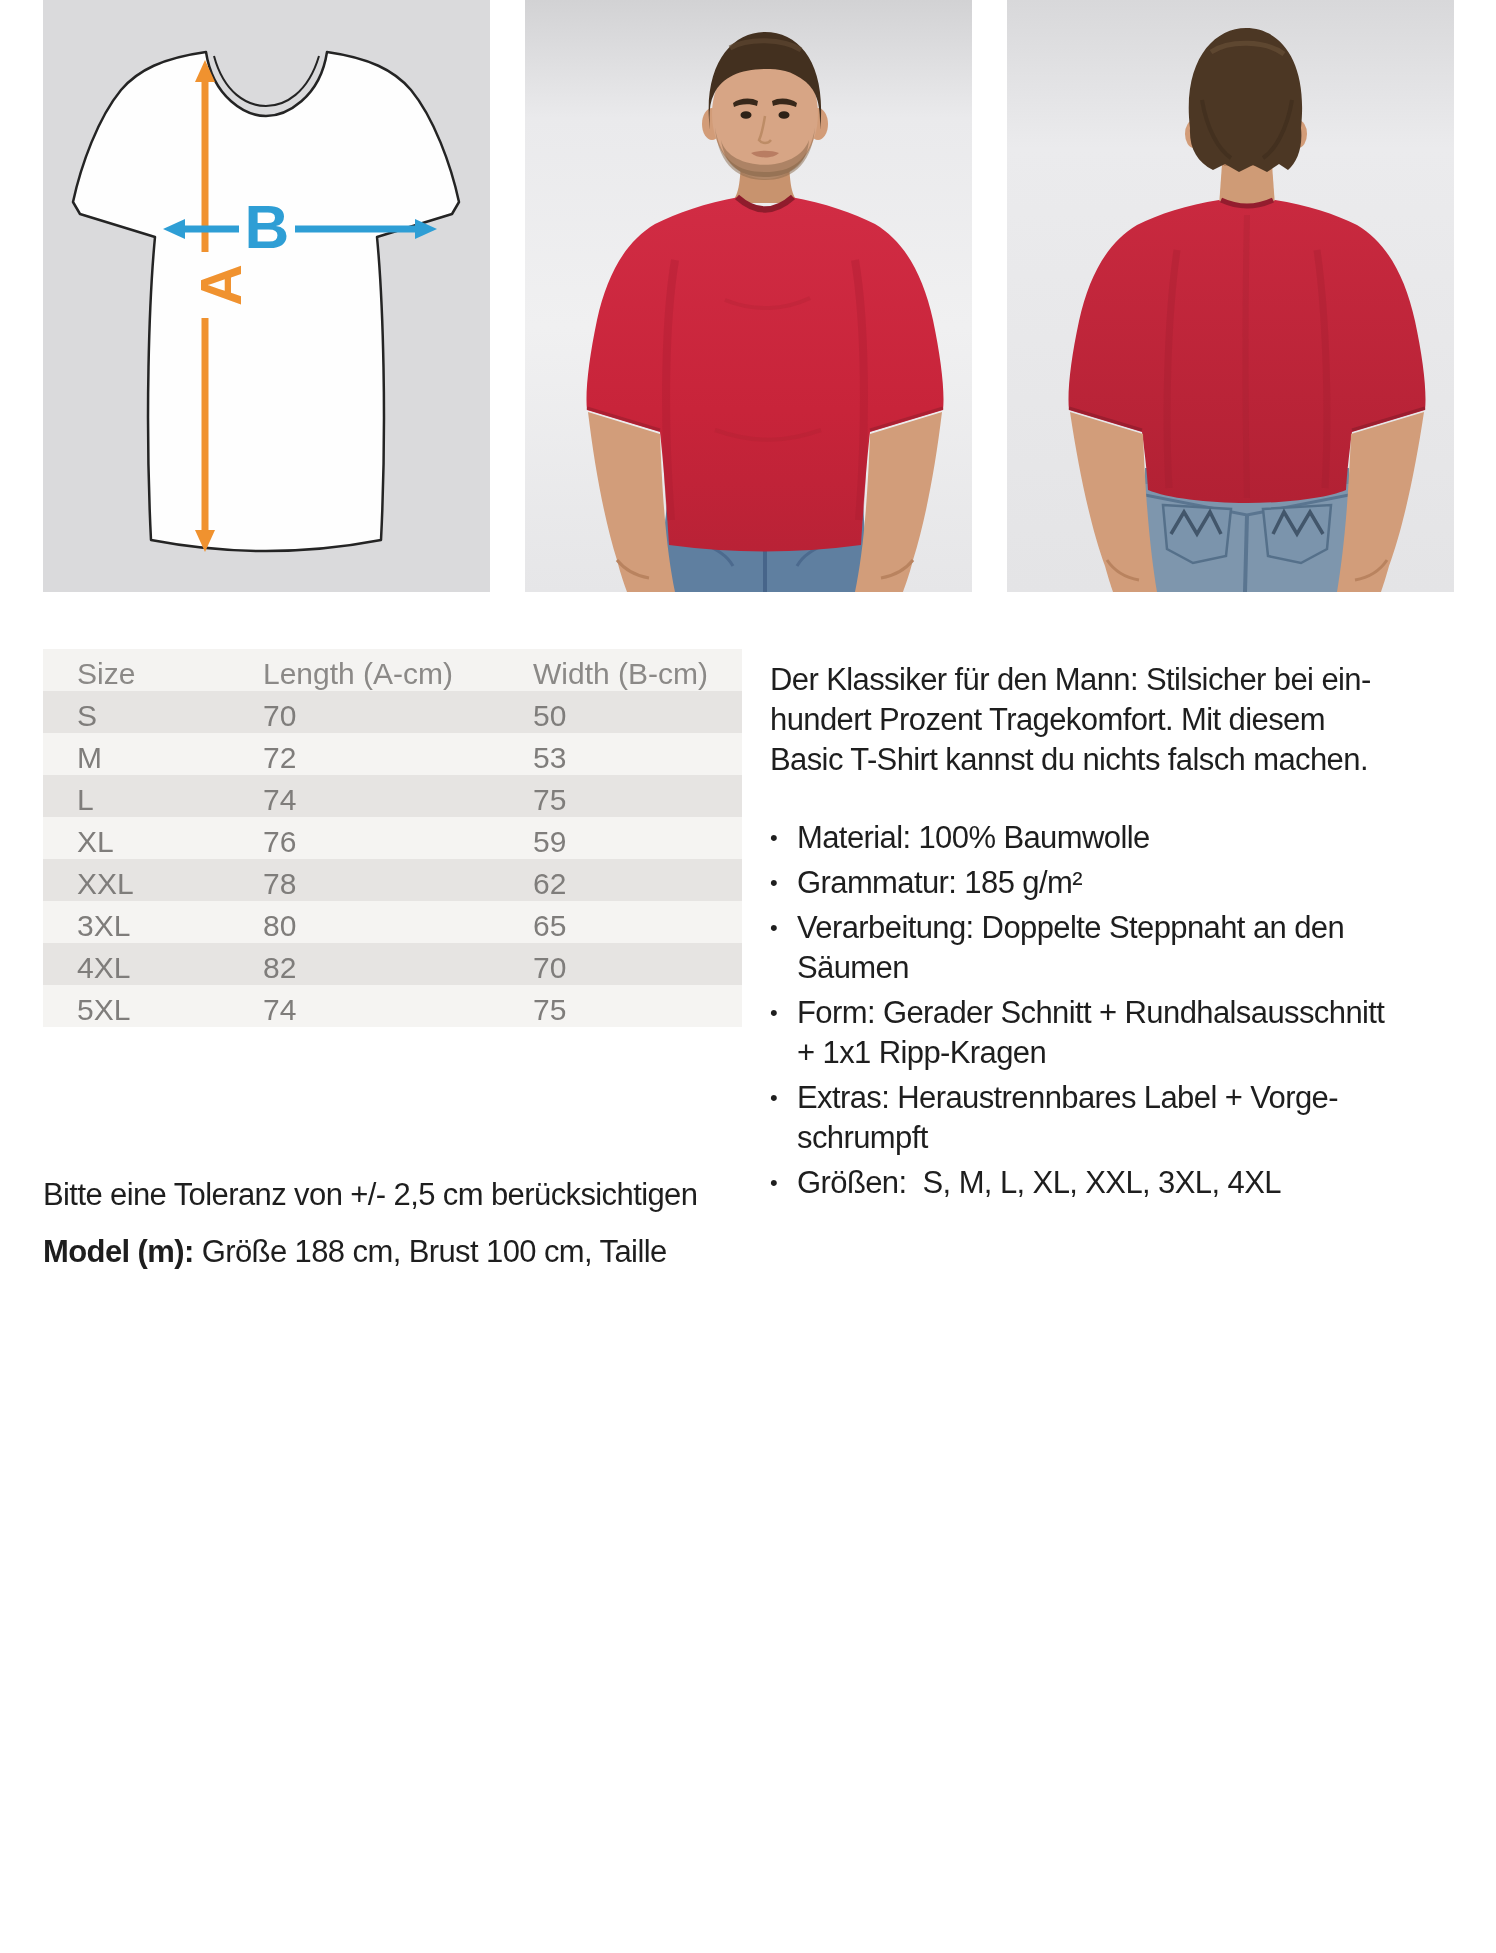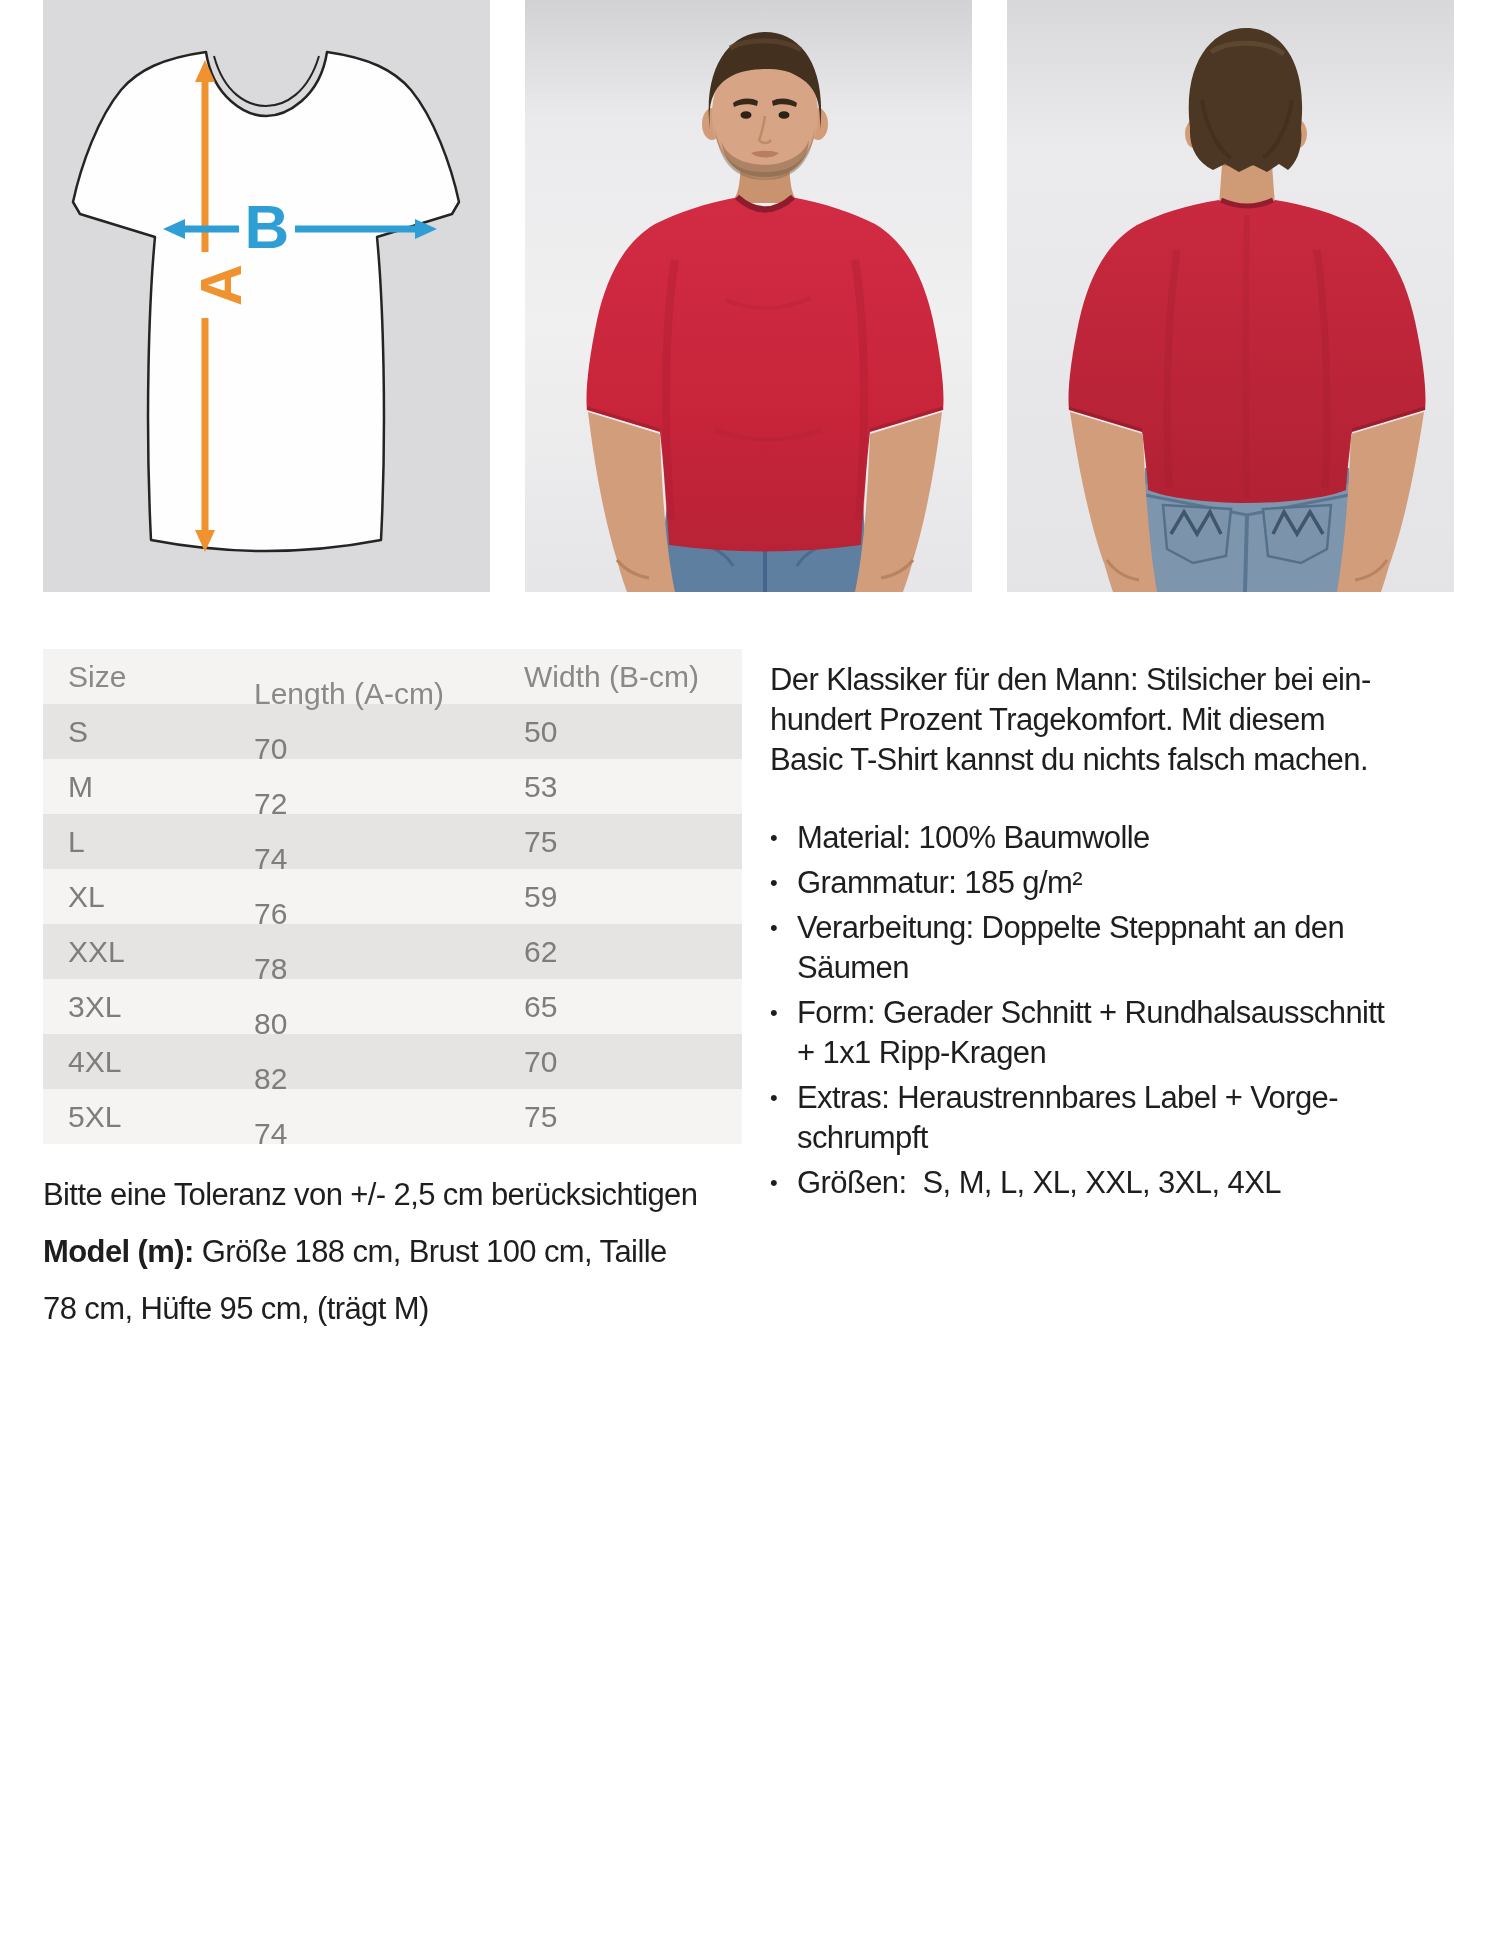--- a/index.html
+++ b/index.html
@@ -11,21 +11,21 @@
     overflow:hidden;
   }
   .imgbox{position:absolute;top:0;height:592px;overflow:hidden;}
   .imgbox svg{display:block;}
   #box-diagram{left:43px;width:447px;}
   #box-front{left:525px;width:447px;}
   #box-back{left:1007px;width:447px;}
 
   
   .size-table{position:absolute;left:43px;top:649px;width:699px;font-size:30px;}
-  .t-row{display:flex;align-items:center;height:55px;padding-left:25px;box-sizing:border-box;}
+  .t-row{display:flex;align-items:flex-end;height:42px;padding-left:34px;box-sizing:border-box;}
   .t-row.t-head{background:#f4f3f1;color:#8b8987;}
   .t-row.dark{background:#e6e4e2;}
   .t-row.light{background:#f5f4f2;}
   .t-row .tc{color:#7f7d7b;}
   .t-row.t-head .tc{color:#8b8987;}
   .tc.c1{width:186px;}
   .tc.c2{width:270px;margin-top:34px;}
   .tc.c3{flex:1;}
 
   
@@ -333,16 +333,15 @@
           <div class="blines">
             <div>Größen:  S, M, L, XL, XXL, 3XL, 4XL</div>
           </div>
         </div>
       </div>
   </div>
 
   <div class="tolerance">
     <div class="line">Bitte eine Toleranz von +/- 2,5 cm berücksichtigen</div>
     <div class="line"><span class="b">Model (m):</span><span> Größe 188 cm, Brust 100 cm, Taille</span></div>
-    <div class="line">78 cm, Hüfte 95 cm, (trägt M)</div>
   </div>
 
 </div>
 
 </body></html>

